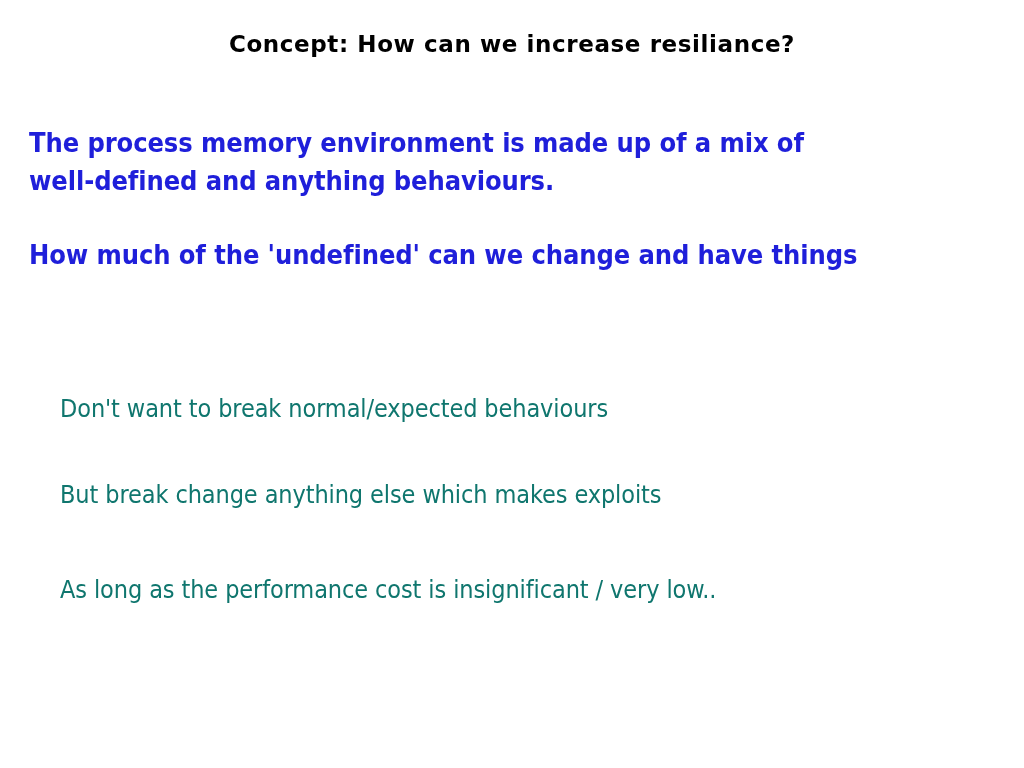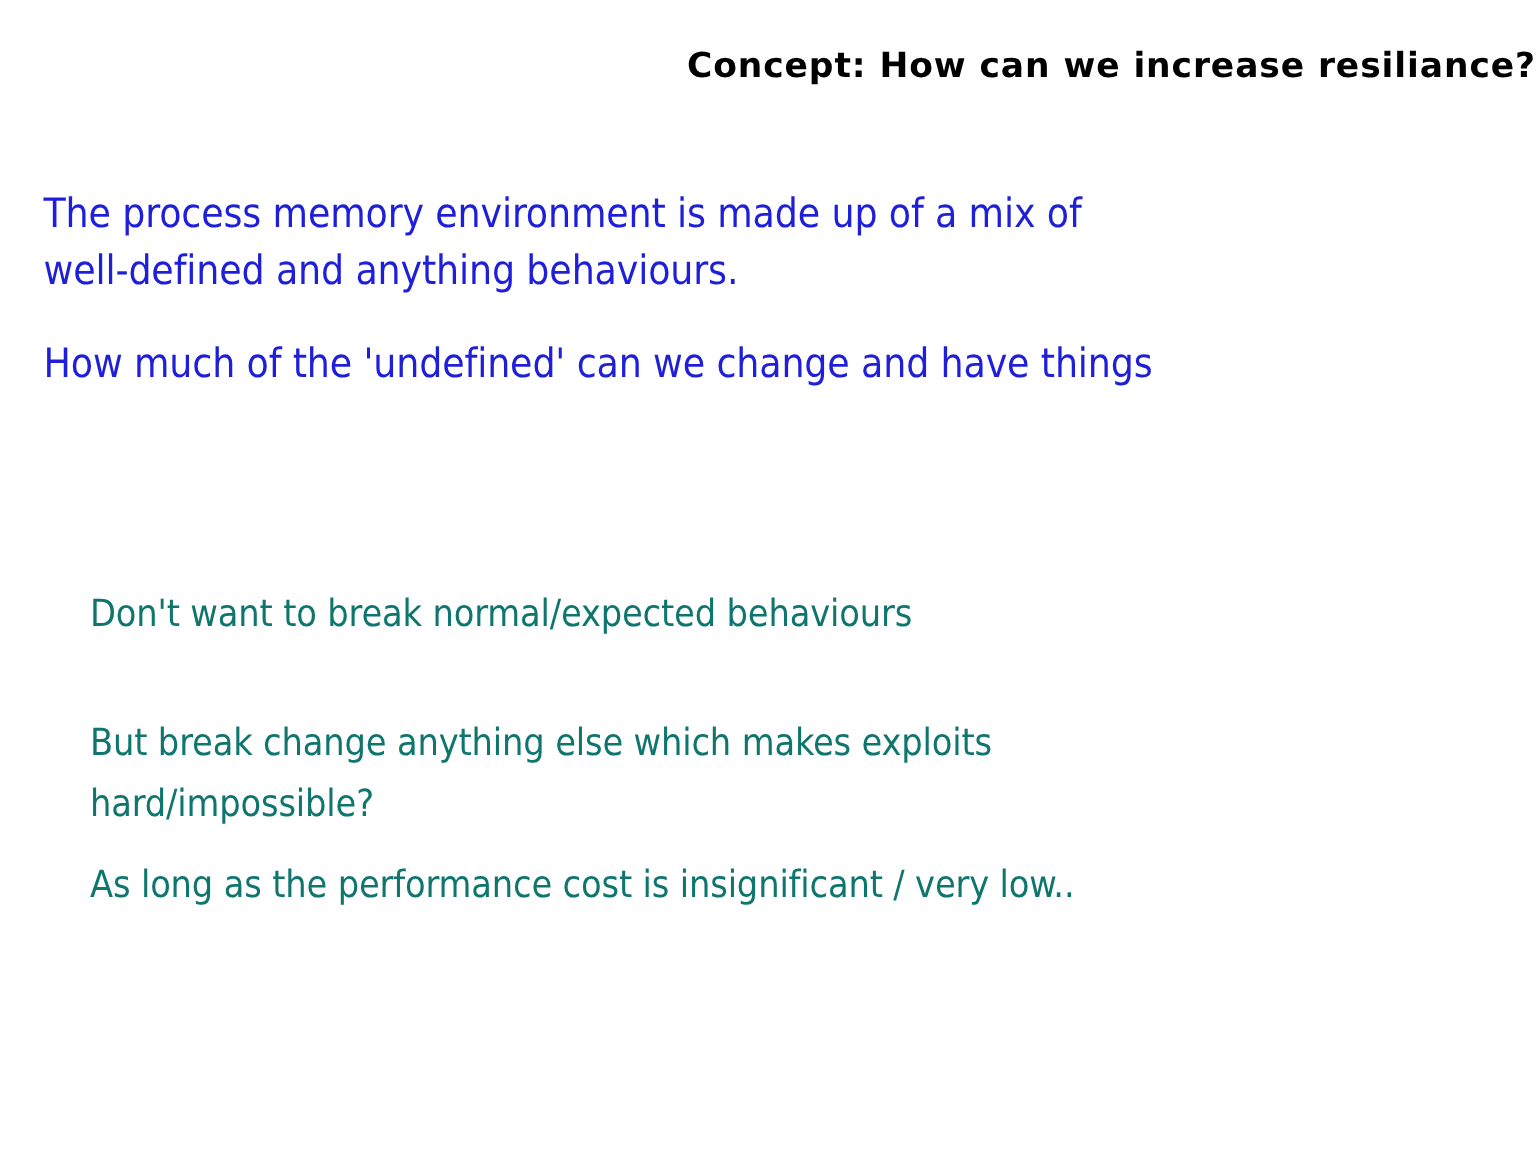--- a/index.html
+++ b/index.html
@@ -21,46 +21,46 @@
     inset: 0;
     background: #ffffff;
   }
 
   
   .slide-title {
     position: absolute;
     top: 29px;
     left: 0;
     width: 1024px;
-    text-align: right;
+    text-align: center;
     color: #000000;
     font-family: "DejaVu Sans", sans-serif;
     font-weight: bold;
     font-size: 23px;
     letter-spacing: 0.6px;
     line-height: 30px;
     white-space: nowrap;
   }
 
   
   .body-block {
     position: absolute;
     left: 29px;
     width: 900px;
     color: #1f1fda;
     font-family: "DejaVu Sans Condensed", "DejaVu Sans", sans-serif;
     font-size: 27px;
     line-height: 38px;
-    font-weight: normal;
+    font-weight: bold;
     letter-spacing: -0.1px;
   }
   .body-block .line { display: block; white-space: nowrap; }
 
   #para-1 { top: 124px; }
-  #para-2 { top: 224px; }
+  #para-2 { top: 236px; }
 
   
   .subpoint {
     position: absolute;
     left: 60px;
     width: 900px;
     color: #0f766e;
     font-family: "DejaVu Sans Condensed", "DejaVu Sans", sans-serif;
     font-size: 25px;
     line-height: 41px;
@@ -88,20 +88,19 @@
   <div class="body-block" id="para-2">
     <span class="line">How much of the 'undefined' can we change and have things</span>
   </div>
 
   <div class="subpoint" id="sub-1">
     <span class="line">Don't want to break normal/expected behaviours</span>
   </div>
 
   <div class="subpoint" id="sub-2">
     <span class="line">But break change anything else which makes exploits</span>
-    <span class="line">hard/impossible?</span>
   </div>
 
   <div class="subpoint" id="sub-3">
     <span class="line">As long as the performance cost is insignificant / very low..</span>
   </div>
 
 </div>
 
 </body></html>

